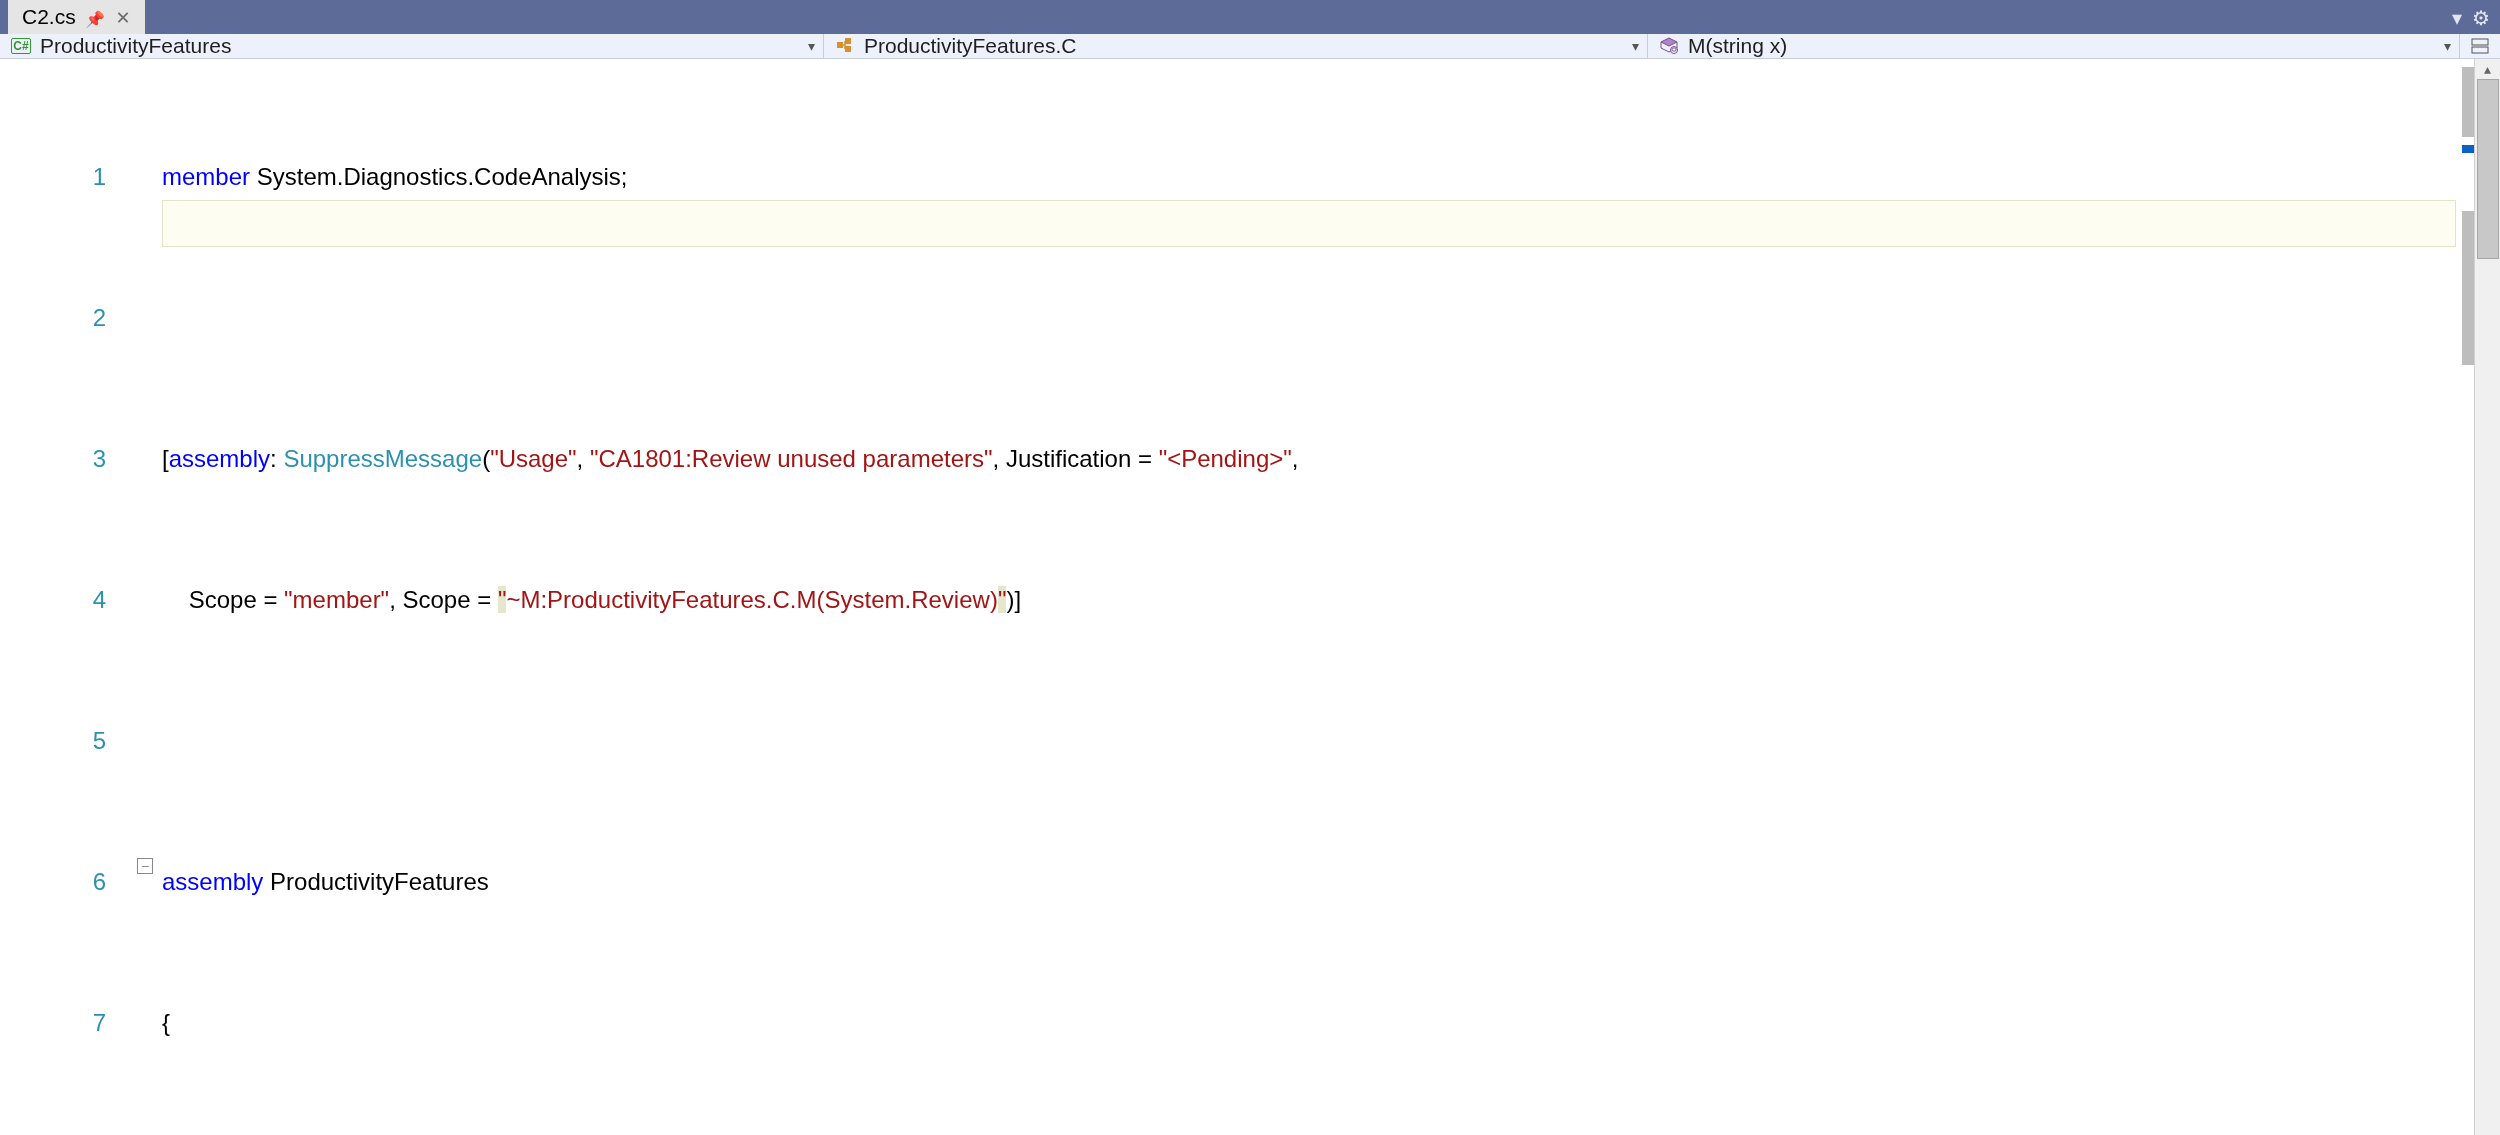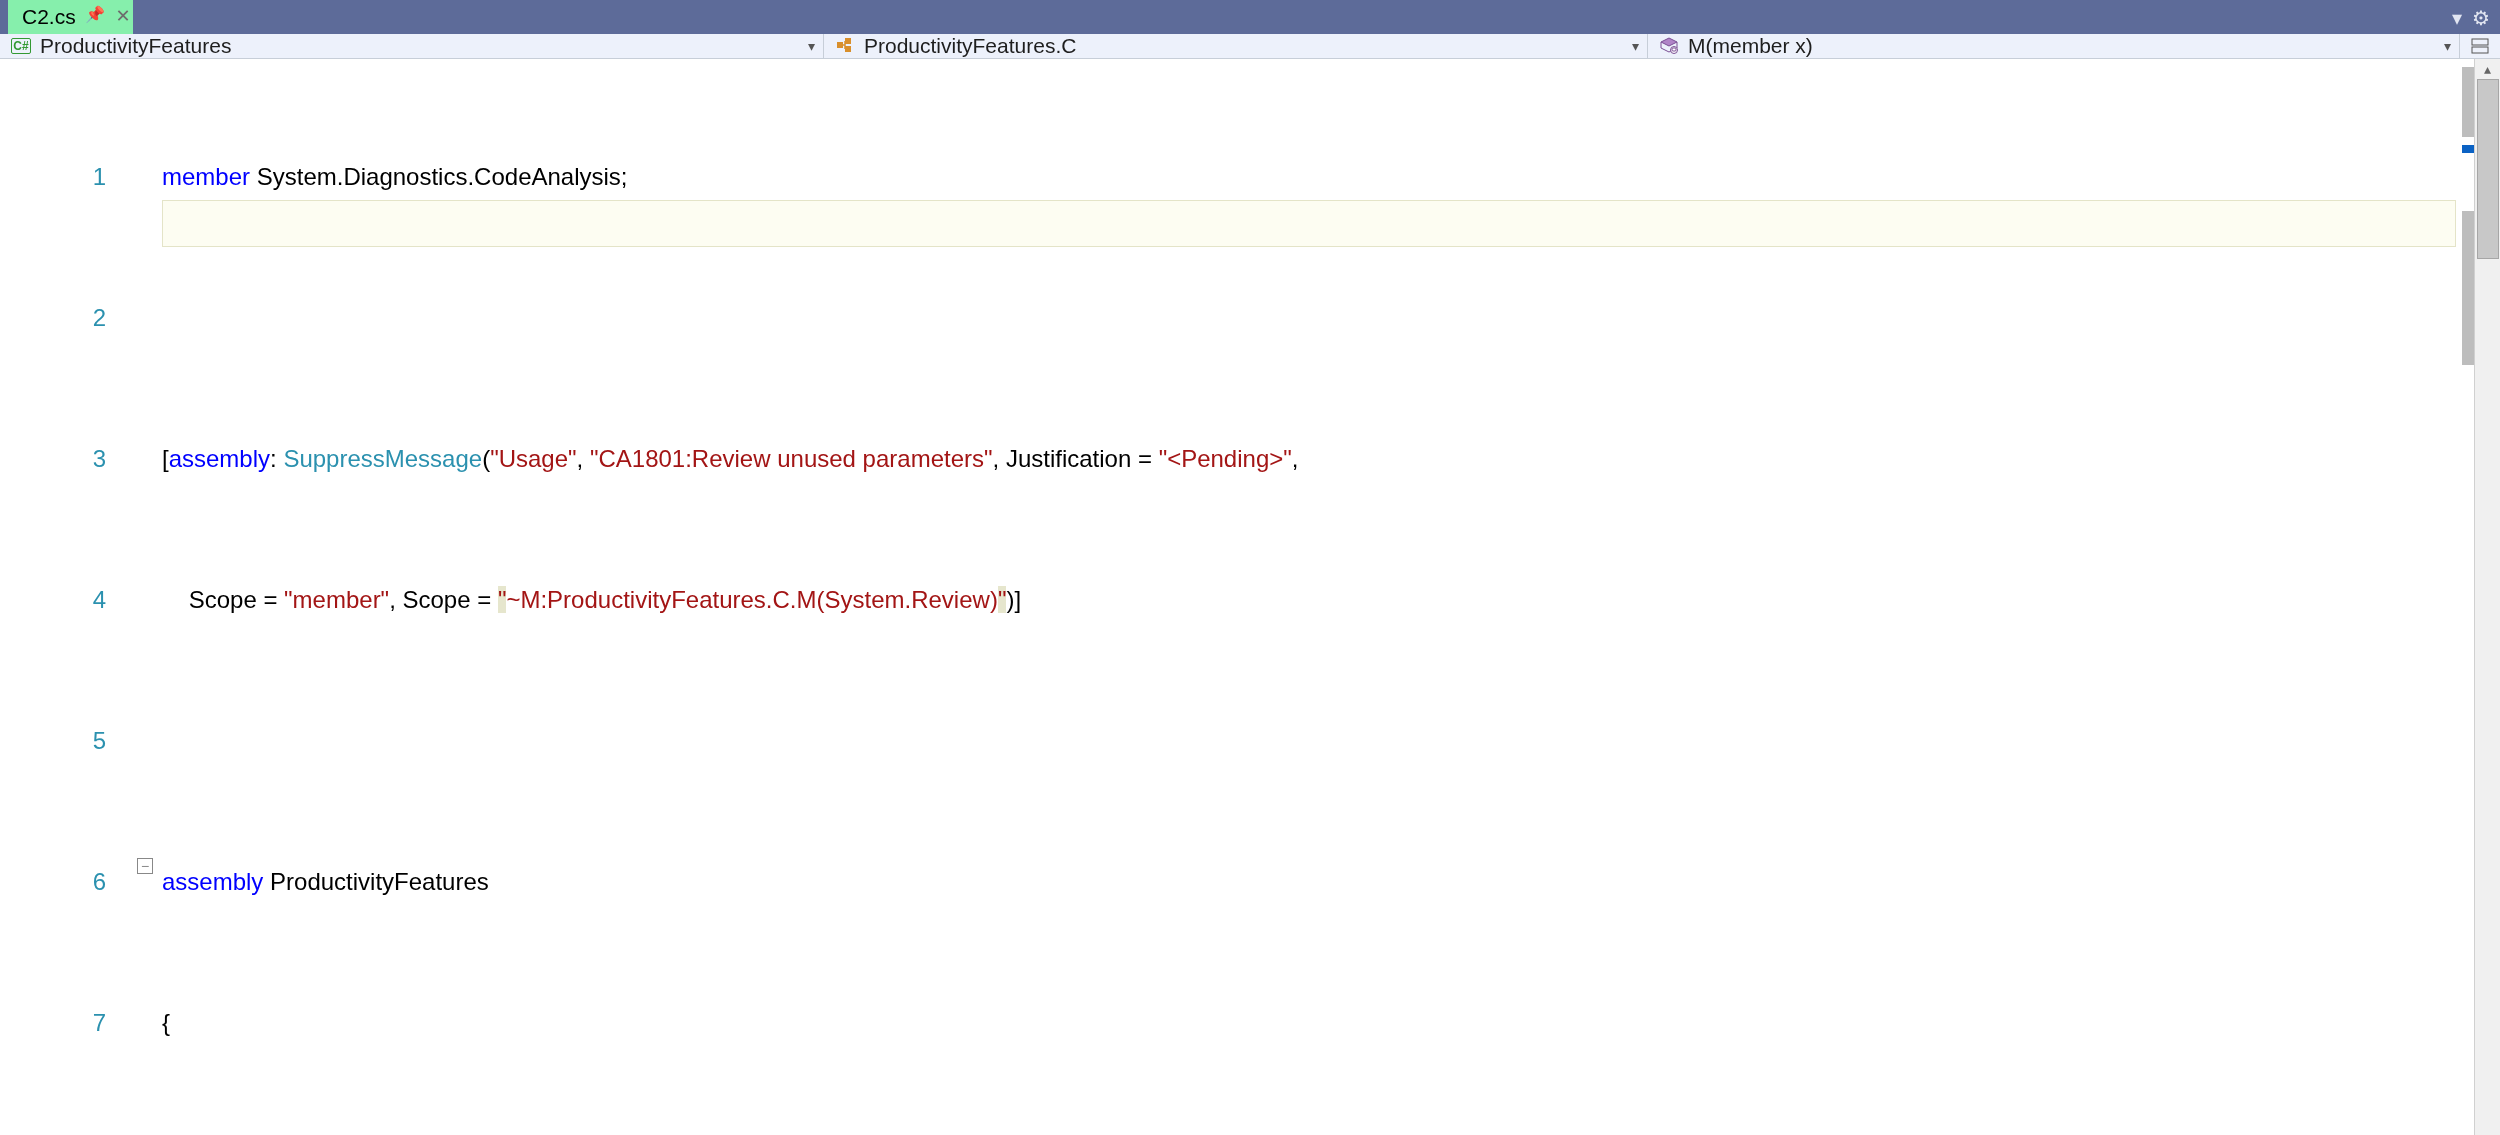--- a/index.html
+++ b/index.html
@@ -1,21 +1,21 @@
 <!DOCTYPE html>
 <html><head>
 <meta charset="utf-8">
 <style>
 * { margin: 0; padding: 0; box-sizing: border-box; font-family: "Segoe UI", Arial, sans-serif; }
 html, body { width: 2500px; height: 1135px; overflow: hidden; }
 body { background: #5d6b99; display: flex; flex-direction: column; font-size: 21px; }
 
 
 .tab-strip { height: 42px; background: #5d6b99; display: flex; align-items: flex-end; padding-left: 8px; position: relative; }
-.doc-tab { background: #86efac; color: #000; padding: 5px 2px 5px 14px; display: flex; align-items: flex-start; gap: 10px; position: relative; font-size: 21px; }
+.doc-tab { background: #e5e5e5; color: #000; padding: 5px 14px 5px 14px; display: flex; align-items: flex-end; gap: 10px; position: relative; font-size: 21px; }
 .doc-tab .pin { color: #6d6d6d; font-size: 16px; }
 .doc-tab .close { color: #6d6d6d; font-size: 18px; }
 .tab-strip-right { position: absolute; right: 10px; top: 6px; display: flex; gap: 10px; color: #e2e6f2; }
 .tab-strip-right span { font-size: 20px; }
 
 
 .context-bar { height: 41px; background: #edf1fb; border-bottom: 1px solid #c7ced8; display: flex; }
 .context-dd { flex: 1; display: flex; align-items: center; padding: 0 10px; border-right: 1px solid #c7ced8; gap: 8px; font-size: 21px; color: #1e1e1e; position: relative; }
 .context-dd .chev { position: absolute; right: 8px; font-size: 14px; color: #555; }
 .context-icon { width: 22px; height: 22px; display: inline-flex; align-items: center; justify-content: center; }
@@ -85,21 +85,21 @@
   <div class="context-dd">
     <span class="context-icon">
       <svg width="20" height="20" viewBox="0 0 20 20">
           <path d="M10 2 L18 6 L10 10 L2 6 Z" fill="#b084c7" stroke="#7a4f94" stroke-width="1"></path>
           <path d="M2 6 v6 l8 4 l8 -4 v-6" fill="none" stroke="#7a4f94" stroke-width="1"></path>
           <circle cx="15" cy="14" r="3.5" fill="#fff" stroke="#7a4f94"></circle>
           <path d="M13.5 14 h3 M15 12.5 v0" stroke="#7a4f94"></path>
           <rect x="13" y="12" width="4" height="3" rx="1" fill="#fff" stroke="#7a4f94"></rect>
         </svg>
     </span>
-    <span>M(member x)</span>
+    <span>M(string x)</span>
     <span class="chev">▾</span>
   </div>
   <div class="context-dd last">
     <svg width="20" height="20" viewBox="0 0 20 20">
         <rect x="2" y="3" width="16" height="6" fill="none" stroke="#555"></rect>
         <rect x="2" y="11" width="16" height="6" fill="none" stroke="#555"></rect>
       </svg>
   </div>
 </div>
 

